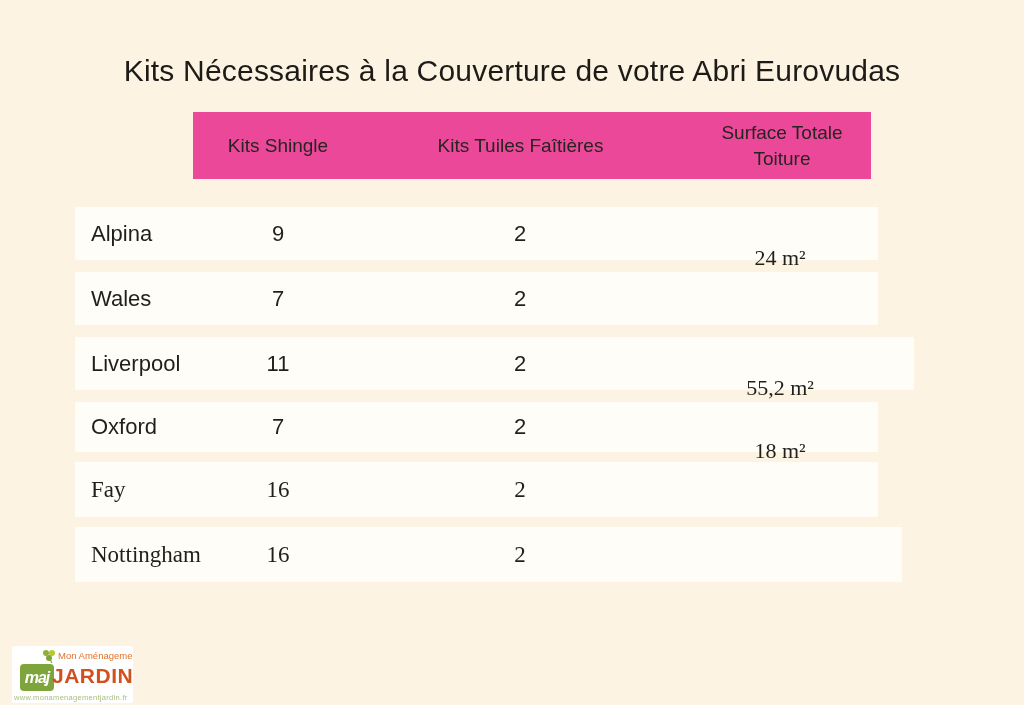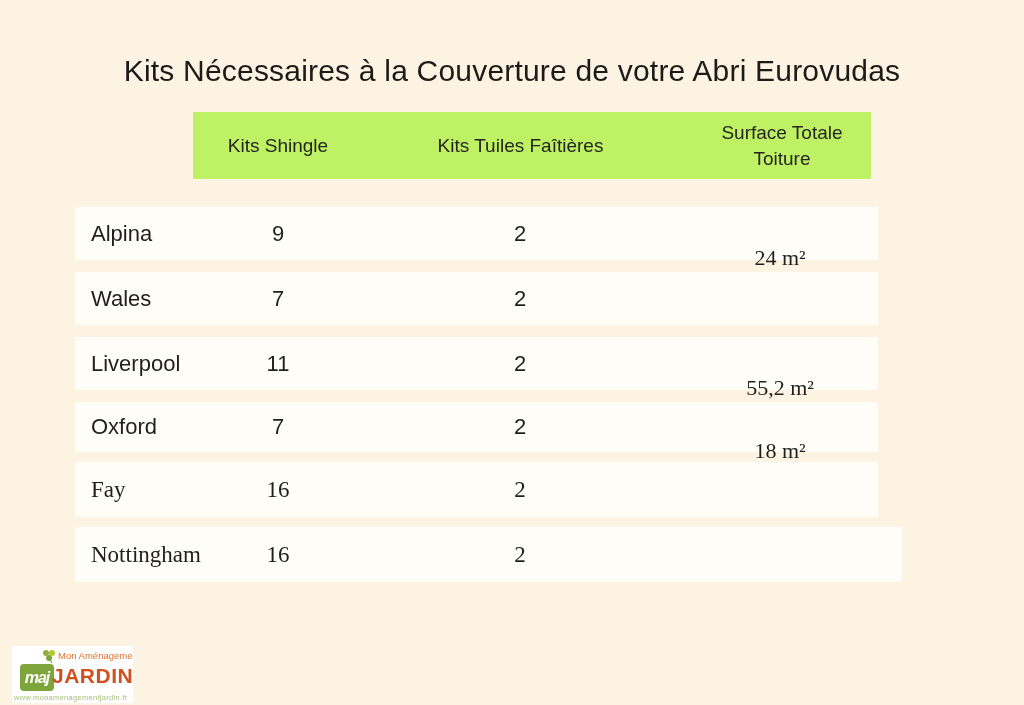--- a/index.html
+++ b/index.html
@@ -28,21 +28,21 @@
     color: #1d1b18;
   }
 
   
   .table-header {
     position: absolute;
     left: 193px;
     top: 112px;
     width: 678px;
     height: 67px;
-    background: #bef264;
+    background: #ec4899;
   }
   .table-header .hcell {
     position: absolute;
     top: 0;
     bottom: 0;
     display: flex;
     align-items: center;
     justify-content: center;
     text-align: center;
     font-size: 19px;
@@ -80,21 +80,21 @@
   
   .row.serif .cell-name,
   .row.serif .cell-shingle,
   .row.serif .cell-tuiles {
     font-family: "Liberation Serif", serif;
     font-size: 23px;
   }
 
   .row-0 { top: 207px; height: 53px; }
   .row-1 { top: 272px; height: 53px; }
-  .row-2 { top: 337px; height: 53px; }
+  .row-2 { top: 337px; height: 53px; padding-left: 36px; }
   .row-3 { top: 402px; height: 50px; }
   .row-4 { top: 462px; height: 55px; }
   .row-5 { top: 527px; height: 55px; padding-left: 24px; }
 
   
   .logo-box {
     position: absolute;
     left: 12px;
     top: 646px;
     width: 121px;

